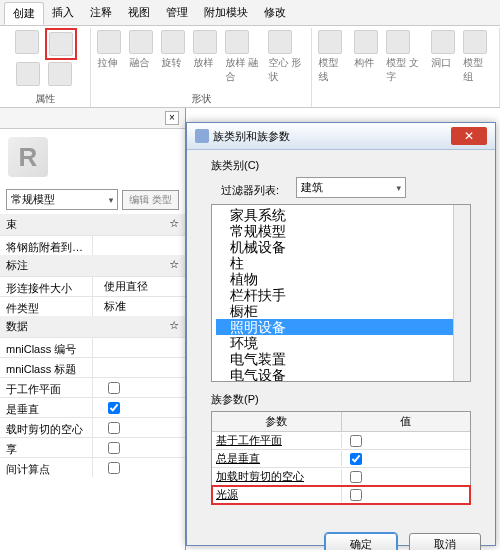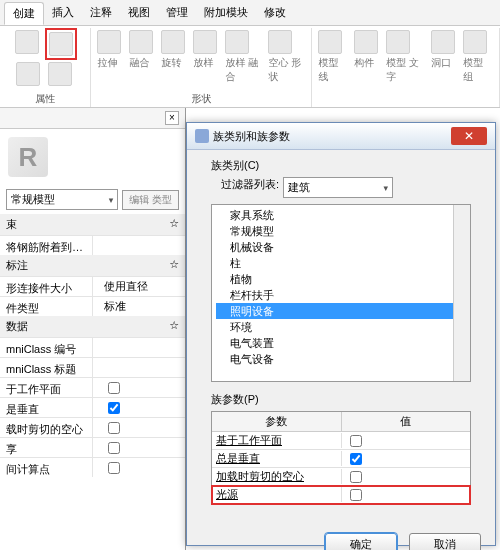--- a/index.html
+++ b/index.html
@@ -30,23 +30,23 @@
   .prop-row .k { width: 92px; padding-left: 6px; overflow: hidden; text-overflow: ellipsis; white-space: nowrap; }
   .prop-row .v { flex: 1; border-left: 1px solid #e4e4e4; padding-left: 11px; display: flex; align-items: center; height: 100%; }
   .prop-row .v input[type=checkbox] { width: 12px; height: 12px; }
   .dialog { position: absolute; left: 186px; top: 122px; width: 310px; height: 424px; background: #f0f0f0; border: 1px solid #6a8ab5; box-shadow: 0 0 8px rgba(0,0,0,.3); }
   .dlg-title { background: linear-gradient(#fff,#d8e4f0); padding: 4px 8px; display: flex; justify-content: space-between; align-items: center; border-bottom: 1px solid #b0c0d8; }
   .dlg-title .ic2 { width: 14px; height: 14px; background: #8aa8d8; border-radius: 2px; margin-right: 4px; }
   .dlg-close { width: 36px; height: 18px; background: #d04030; color: #fff; text-align: center; border-radius: 2px; line-height: 18px; font-size: 12px; }
   .dlg-body { padding: 8px 24px; }
   .grp { margin-bottom: 10px; }
   .grp-title { font-size: 11px; margin-bottom: 4px; }
-  .filter-row { display: flex; align-items: flex-start; gap: 4px; margin: 4px 0 6px 10px; }
+  .filter-row { display: flex; align-items: flex-end; gap: 17px; margin: 4px 0 6px 10px; }
   .tree { border: 1px solid #999; background: #fff; height: 178px; overflow: auto; padding: 2px 4px; position: relative; }
-  .tree div { padding: 1px 2px 1px 14px; font-size: 11px; line-height: 14px; }
+  .tree div { padding: 1px 2px 1px 14px; font-size: 14px; line-height: 14px; }
   .tree div.sel { background: #3399ff; color: #fff; }
   .tree .vscroll { position: absolute; right: 0; top: 0; bottom: 0; width: 15px; background: #f0f0f0; border-left: 1px solid #ccc; }
   .param-table { border: 1px solid #999; background: #fff; }
   .param-table .hdr { display: flex; background: #f4f4f4; border-bottom: 1px solid #ccc; }
   .param-table .hdr div { flex: 1; text-align: center; padding: 2px; font-size: 11px; border-right: 1px solid #ccc; }
   .param-table .hdr div:last-child { border-right: none; }
   .param-table .prow { display: flex; border-bottom: 1px solid #e0e0e0; height: 18px; align-items: center; text-decoration: underline; }
   .param-table .prow .pk { flex: 1; padding-left: 4px; font-size: 11px; border-right: 1px solid #e0e0e0; }
   .param-table .prow .pv { flex: 1; display: flex; align-items: center; padding-left: 4px; }
   .param-table .prow .pv input { width: 12px; height: 12px; }
@@ -248,20 +248,21 @@
             <span>建筑</span>
           </div>
       </div>
       <div class="tree" id="tree">
         <div>家具系统</div>
           <div>常规模型</div>
           <div>机械设备</div>
           <div>柱</div>
           <div>植物</div>
           <div>栏杆扶手</div>
+          <div>橱柜</div>
           <div class="sel">照明设备</div>
           <div>环境</div>
           <div>电气装置</div>
           <div>电气设备</div>
           <div class="vscroll"></div>
       </div>
     </div>
     <div class="grp">
       <div class="grp-title">族参数(P)</div>
       <div class="param-table">

